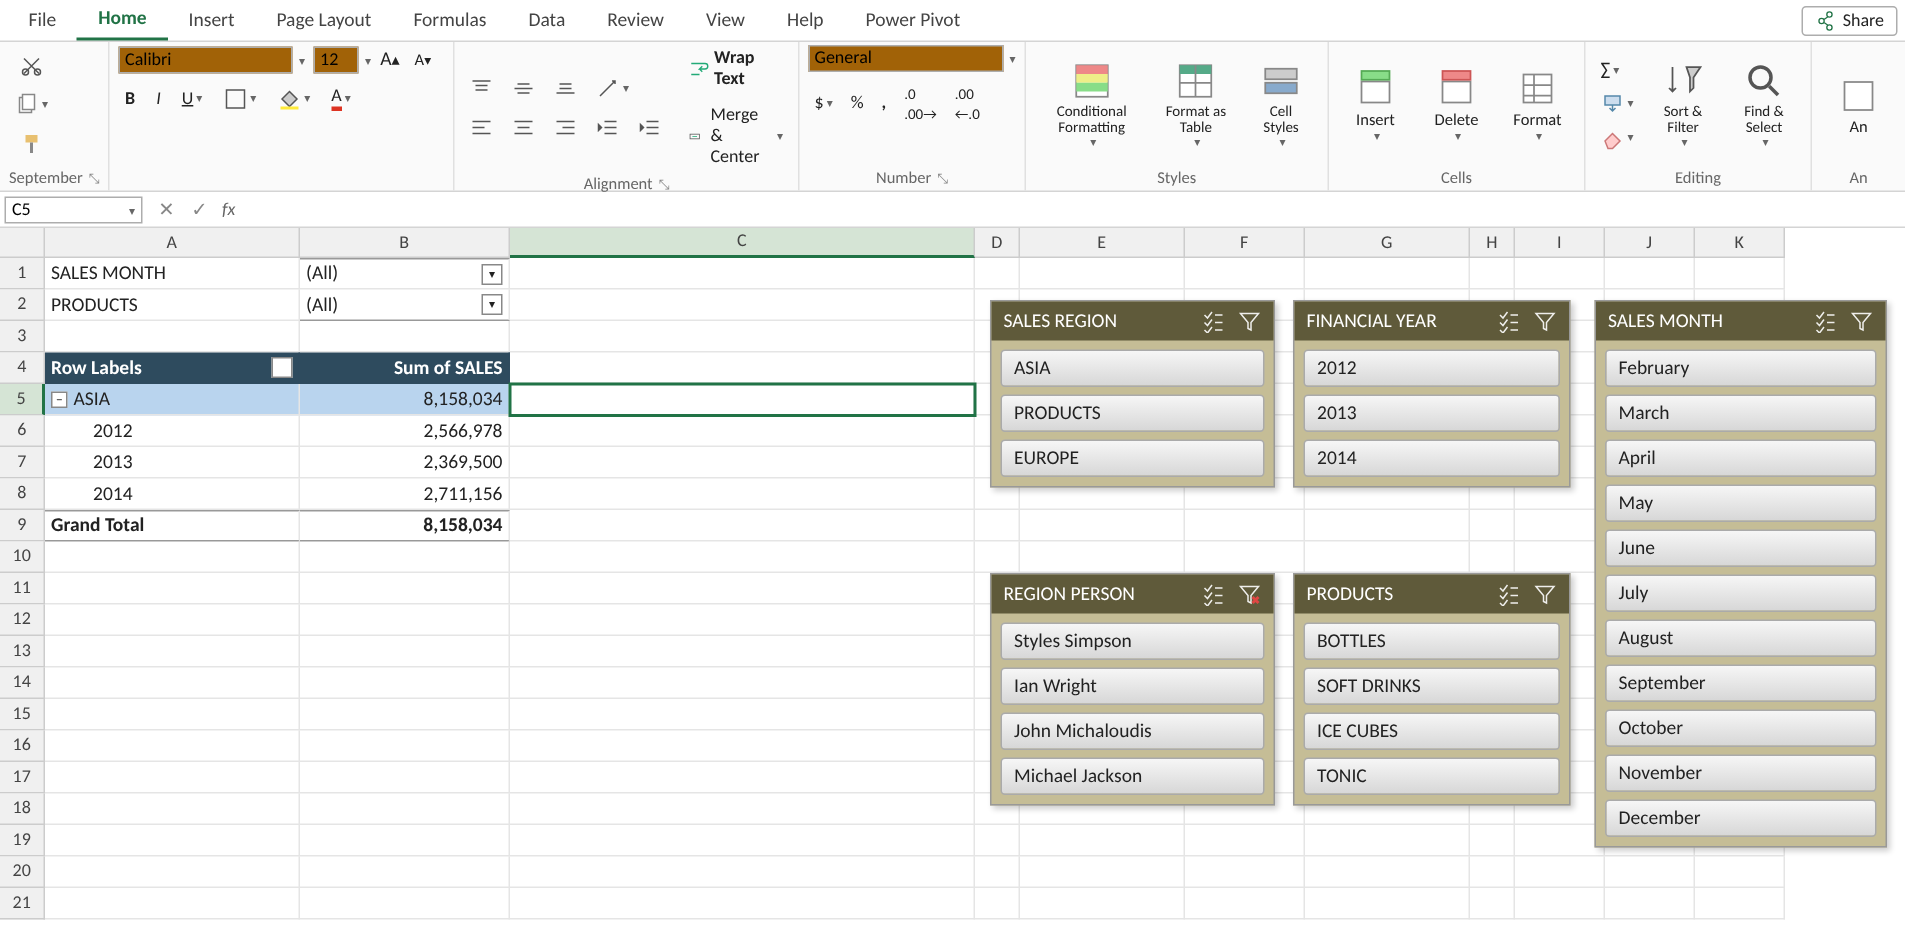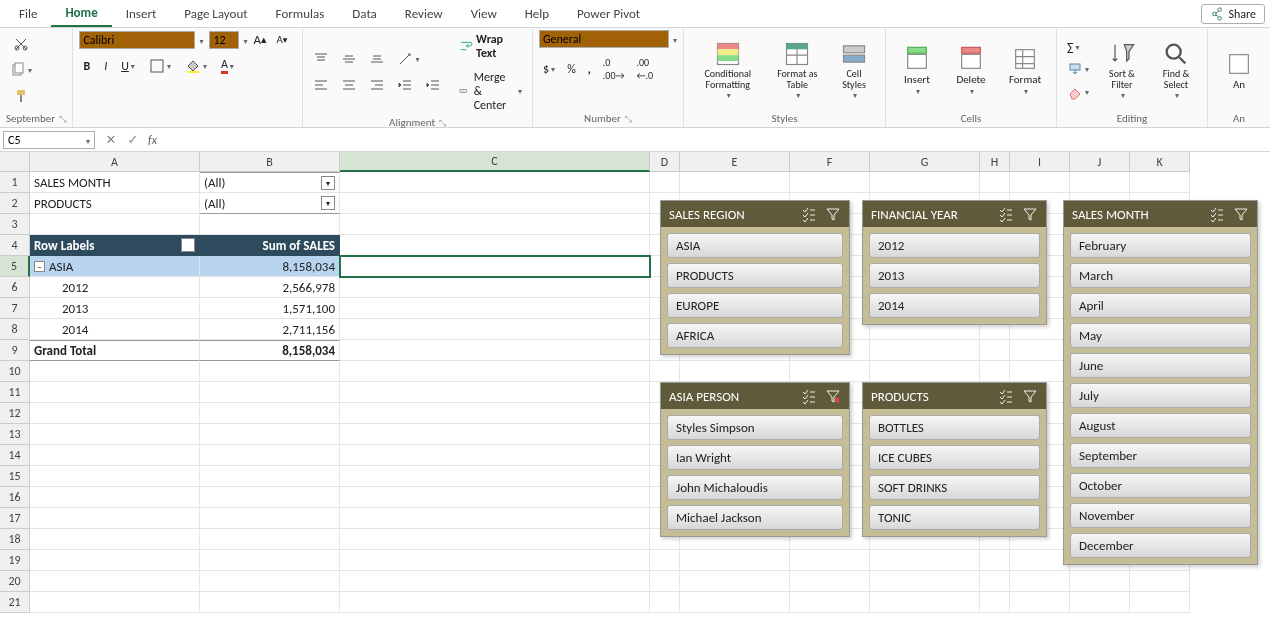--- a/index.html
+++ b/index.html
@@ -489,21 +489,21 @@
             <div class="cell" style="width: 110px;"></div>
             <div class="cell" style="width: 30px;"></div>
             <div class="cell" style="width: 60px;"></div>
             <div class="cell" style="width: 60px;"></div>
             <div class="cell" style="width: 60px;"></div>
           </div>
           <div class="row">
             <div class="cell" style="width: 170px;">
               <span style="margin-left:28px;">2013</span>
             </div>
-            <div class="cell rt" style="width: 140px;">1,571,100</div>
+            <div class="cell rt" style="width: 140px;">2,369,500</div>
             <div class="cell" style="width: 310px;"></div>
             <div class="cell" style="width: 30px;"></div>
             <div class="cell" style="width: 110px;"></div>
             <div class="cell" style="width: 80px;"></div>
             <div class="cell" style="width: 110px;"></div>
             <div class="cell" style="width: 30px;"></div>
             <div class="cell" style="width: 60px;"></div>
             <div class="cell" style="width: 60px;"></div>
             <div class="cell" style="width: 60px;"></div>
           </div>
@@ -708,21 +708,20 @@
           <path d="M2 4l2 2 3-4M2 9l2 2 3-4M2 14l2 2 3-4M9 4h5M9 9h5M9 14h5" stroke="#fff" fill="none"></path>
         </svg>
         <svg class="sicon" viewBox="0 0 16 16">
           <path d="M2 3h12l-5 6v5l-2-1v-4z" fill="none" stroke="#fff"></path>
         </svg>
       </div>
       <div class="slicer-body">
         <div class="slicer-item">ASIA</div>
         <div class="slicer-item">PRODUCTS</div>
         <div class="slicer-item">EUROPE</div>
-        <div class="slicer-item">AFRICA</div>
       </div>
     </div>
     <div class="slicer" style="left: 862px; top: 200px; width: 185px;">
       <div class="slicer-hdr">
         <span>FINANCIAL YEAR</span>
         <svg class="sicon" viewBox="0 0 16 16">
           <path d="M2 4l2 2 3-4M2 9l2 2 3-4M2 14l2 2 3-4M9 4h5M9 9h5M9 14h5" stroke="#fff" fill="none"></path>
         </svg>
         <svg class="sicon" viewBox="0 0 16 16">
           <path d="M2 3h12l-5 6v5l-2-1v-4z" fill="none" stroke="#fff"></path>
@@ -753,21 +752,21 @@
         <div class="slicer-item">July</div>
         <div class="slicer-item">August</div>
         <div class="slicer-item">September</div>
         <div class="slicer-item">October</div>
         <div class="slicer-item">November</div>
         <div class="slicer-item">December</div>
       </div>
     </div>
     <div class="slicer" style="left: 660px; top: 382px; width: 190px;">
       <div class="slicer-hdr">
-        <span>ASIA PERSON</span>
+        <span>REGION PERSON</span>
         <svg class="sicon" viewBox="0 0 16 16">
           <path d="M2 4l2 2 3-4M2 9l2 2 3-4M2 14l2 2 3-4M9 4h5M9 9h5M9 14h5" stroke="#fff" fill="none"></path>
         </svg>
         <svg class="sicon" viewBox="0 0 16 16">
           <path d="M2 3h12l-5 6v5l-2-1v-4z" fill="none" stroke="#fff"></path>
           <path d="M10 10l4 4m0-4l-4 4" stroke="#e44" stroke-width="2"></path>
         </svg>
       </div>
       <div class="slicer-body">
         <div class="slicer-item">Styles Simpson</div>
@@ -781,18 +780,18 @@
         <span>PRODUCTS</span>
         <svg class="sicon" viewBox="0 0 16 16">
           <path d="M2 4l2 2 3-4M2 9l2 2 3-4M2 14l2 2 3-4M9 4h5M9 9h5M9 14h5" stroke="#fff" fill="none"></path>
         </svg>
         <svg class="sicon" viewBox="0 0 16 16">
           <path d="M2 3h12l-5 6v5l-2-1v-4z" fill="none" stroke="#fff"></path>
         </svg>
       </div>
       <div class="slicer-body">
         <div class="slicer-item">BOTTLES</div>
+        <div class="slicer-item">SOFT DRINKS</div>
         <div class="slicer-item">ICE CUBES</div>
-        <div class="slicer-item">SOFT DRINKS</div>
         <div class="slicer-item">TONIC</div>
       </div>
     </div>
   </div>
 
 </body></html>

